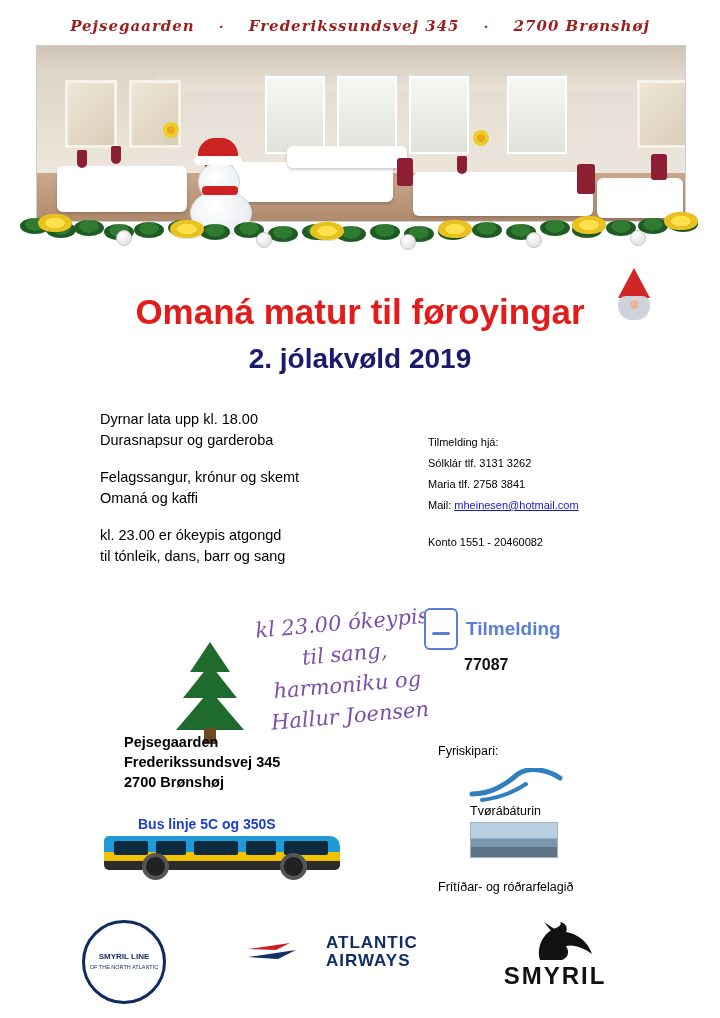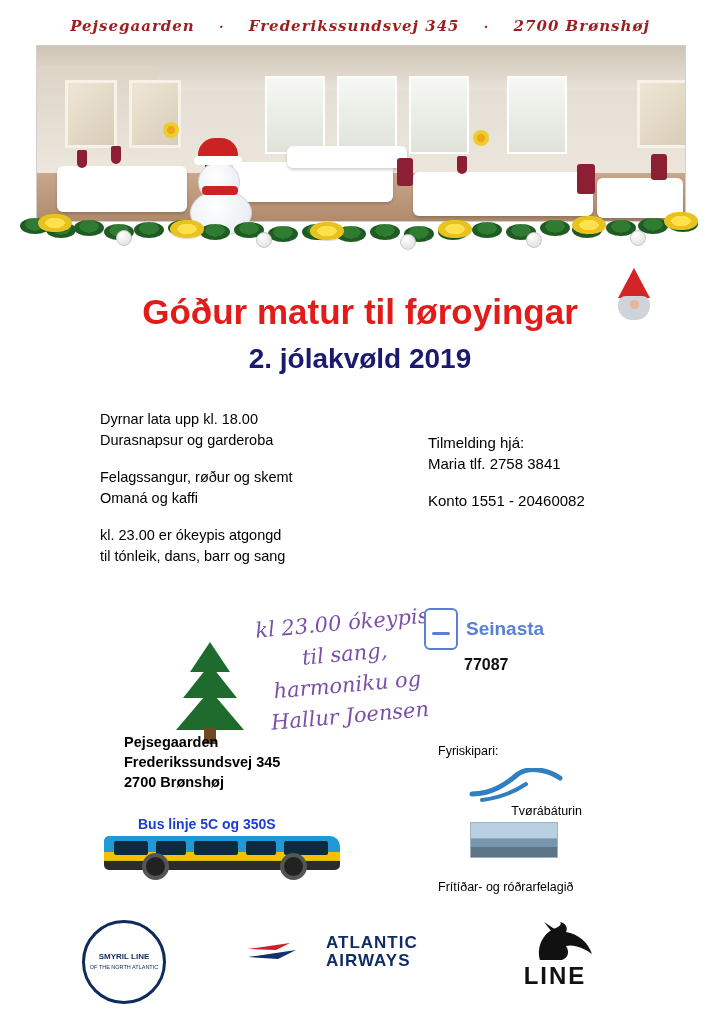--- a/index.html
+++ b/index.html
@@ -230,21 +230,21 @@
     width: 300px;
     font-size: 14.5px;
     color: #000;
     line-height: 21px;
   }
   .col-right {
     position: absolute;
     left: 428px;
     top: 432px;
     width: 260px;
-    font-size: 15px;
+    font-size: 11px;
     color: #000;
     line-height: 21px;
   }
   .blk { margin-bottom: 16px; }
   .blk div { white-space: nowrap; }
   .mailline a, .mail-link {
     color: #1a1ad0;
     text-decoration: underline;
   }
 
@@ -348,21 +348,20 @@
     left: 438px;
     top: 744px;
     width: 180px;
     font-size: 12.5px;
     color: #000;
   }
   .sponsor-logo {
     margin-top: 10px;
     margin-left: 28px;
     width: 116px;
-    text-align: right;
   }
   .wave {
     width: 100px; height: 34px;
     position: relative;
   }
   .sponsor-name {
     font-size: 12.5px;
     margin-top: 2px;
     margin-left: 4px;
   }
@@ -556,65 +555,70 @@
   <div class="bow" style="left:552px; top:24px;"></div>
   <div class="bow" style="left:644px; top:20px;"></div>
 
   <div class="bauble" style="left:96px; top:38px;"></div>
   <div class="bauble" style="left:236px; top:40px;"></div>
   <div class="bauble" style="left:380px; top:42px;"></div>
   <div class="bauble" style="left:506px; top:40px;"></div>
   <div class="bauble" style="left:610px; top:38px;"></div>
 </div>
 
-<div class="title-main">Góður matur til føroyingar</div>
+<div class="title-main">Omaná matur til føroyingar</div>
 <div class="title-sub">2. jólakvøld 2019</div>
 
 <div class="gnome">
   <div class="cap"></div>
   <div class="body"></div>
   <div class="nose"></div>
 </div>
 
 <div class="col-left">
   <div class="blk">
     <div>Dyrnar lata upp kl. 18.00</div>
     <div>Durasnapsur og garderoba</div>
   </div>
   <div class="blk">
-    <div>Felagssangur, røður og skemt</div>
+    <div>Felagssangur, krónur og skemt</div>
     <div>Omaná og kaffi</div>
   </div>
   <div class="blk">
     <div>kl. 23.00 er ókeypis atgongd</div>
     <div>til tónleik, dans, barr og sang</div>
   </div>
 </div>
 
 <div class="col-right">
   <div class="blk">
     <div>Tilmelding hjá:</div>
+    <div>Sólklár tlf. 3131 3262</div>
     <div>Maria tlf. 2758 3841</div>
+    <div class="mailline">
+      <span>Mail:</span>
+      <span class="mail-link">mheinesen@hotmail.com</span>
+    </div>
   </div>
   <div class="blk">
     <div>Konto 1551 - 20460082</div>
   </div>
 </div>
 
 <div class="handwriting">
   <div>kl 23.00 ókeypis</div>
   <div>til sang,</div>
   <div>harmoniku og</div>
   <div>Hallur Joensen</div>
 </div>
 
 <div class="mobilepay">
   <div class="mp-row">
     <div class="mp-icon"></div>
-    <div class="mp-word">Seinasta</div>
+    <div class="mp-word">Tilmelding</div>
   </div>
   <div class="mp-number">77087</div>
 </div>
 
 <div class="tree">
   <div class="tri t1"></div>
   <div class="tri t2"></div>
   <div class="tri t3"></div>
   <div class="trunk"></div>
 </div>
@@ -672,14 +676,14 @@
   </div>
 </div>
 
 <div class="logo-skarv">
   <div class="skarv-bird">
     <svg width="110" height="42" viewBox="0 0 110 42">
       <path d="M40 40 C 36 26, 44 12, 56 8 C 60 6, 62 4, 60 2 C 66 3, 68 8, 66 12 C 78 14, 88 22, 92 34 C 84 28, 74 24, 66 26 C 70 32, 68 38, 62 40 Z" fill="#111"></path>
       <path d="M56 10 L44 2 L52 12 Z" fill="#111"></path>
     </svg>
   </div>
-  <div class="skarv-text">LINE</div>
+  <div class="skarv-text">SMYRIL</div>
 </div>
 
 </body></html>

